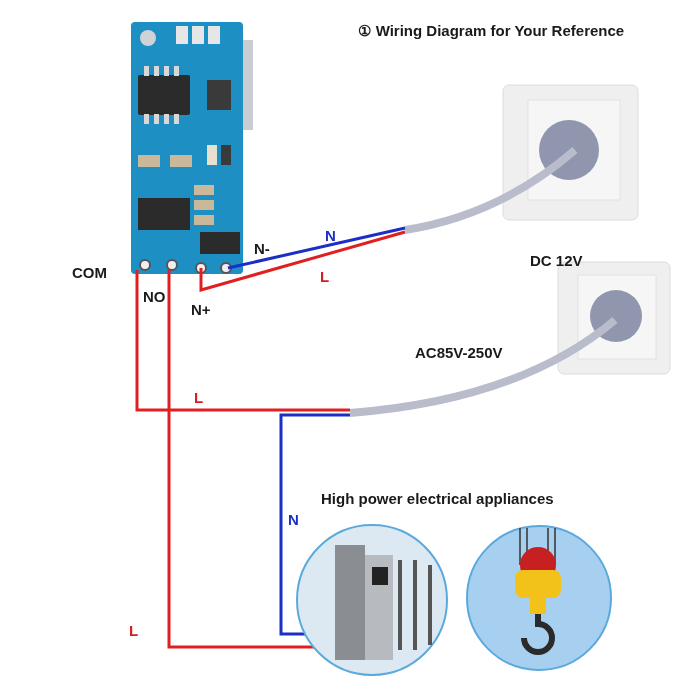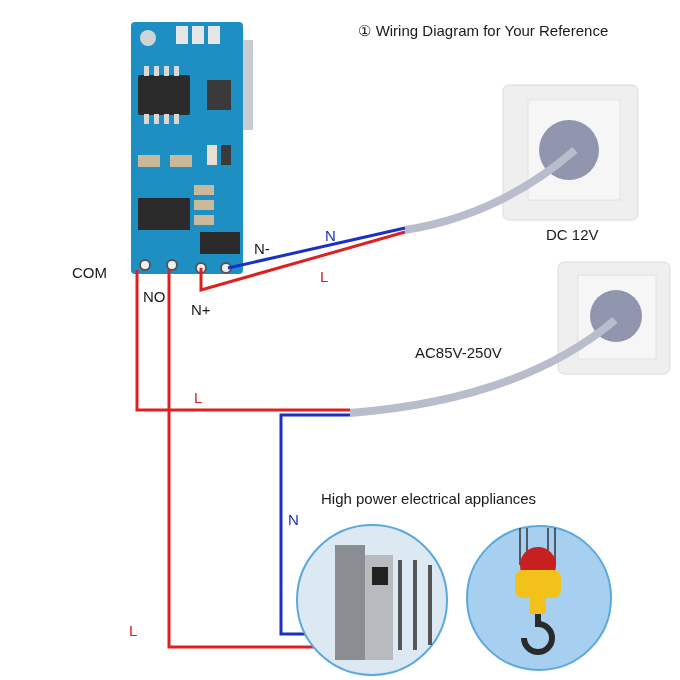--- a/index.html
+++ b/index.html
@@ -1,18 +1,18 @@
 <!DOCTYPE html>
 <html><head>
 <meta charset="utf-8">
 <style>
   html, body { margin:0; padding:0; background:#ffffff; }
   body { width:680px; height:680px; position:relative; overflow:hidden;
          font-family:"Liberation Sans", sans-serif; color:#1a1a1a; }
-  .abs { position:absolute; }
+  .abs { position:absolute;font-weight:bold; }
   .txt { font-size:15px; color:#1a1a1a; white-space:nowrap; }
   .lbl-red { color:#d42020; font-size:15px; }
   .lbl-blue { color:#1b2fc4; font-size:15px; }
   svg { position:absolute; left:0; top:0; }
 </style>
 </head>
 <body>
 
 <svg width="680" height="680" viewBox="0 0 680 680">
 
@@ -104,20 +104,20 @@
   <span>Wiring Diagram for Your Reference</span>
 </div>
 
 <div class="abs txt" style="left:72px;top:264px;">COM</div>
 <div class="abs txt" style="left:143px;top:288px;">NO</div>
 <div class="abs txt" style="left:254px;top:240px;">N-</div>
 <div class="abs txt" style="left:191px;top:301px;">N+</div>
 
 <div class="abs lbl-blue" style="left:325px;top:227px;">N</div>
 <div class="abs lbl-red" style="left:320px;top:268px;">L</div>
-<div class="abs txt" style="left:530px;top:226px;margin-left:16px;">DC 12V</div>
+<div class="abs txt" style="left:530px;top:252px;">DC 12V</div>
 
 <div class="abs txt" style="left:415px;top:344px;">AC85V-250V</div>
 <div class="abs lbl-red" style="left:194px;top:389px;">L</div>
 <div class="abs lbl-blue" style="left:288px;top:511px;">N</div>
 
 <div class="abs txt" style="left:321px;top:490px;">High power electrical appliances</div>
 <div class="abs lbl-red" style="left:129px;top:622px;">L</div>
 
 </body></html>

